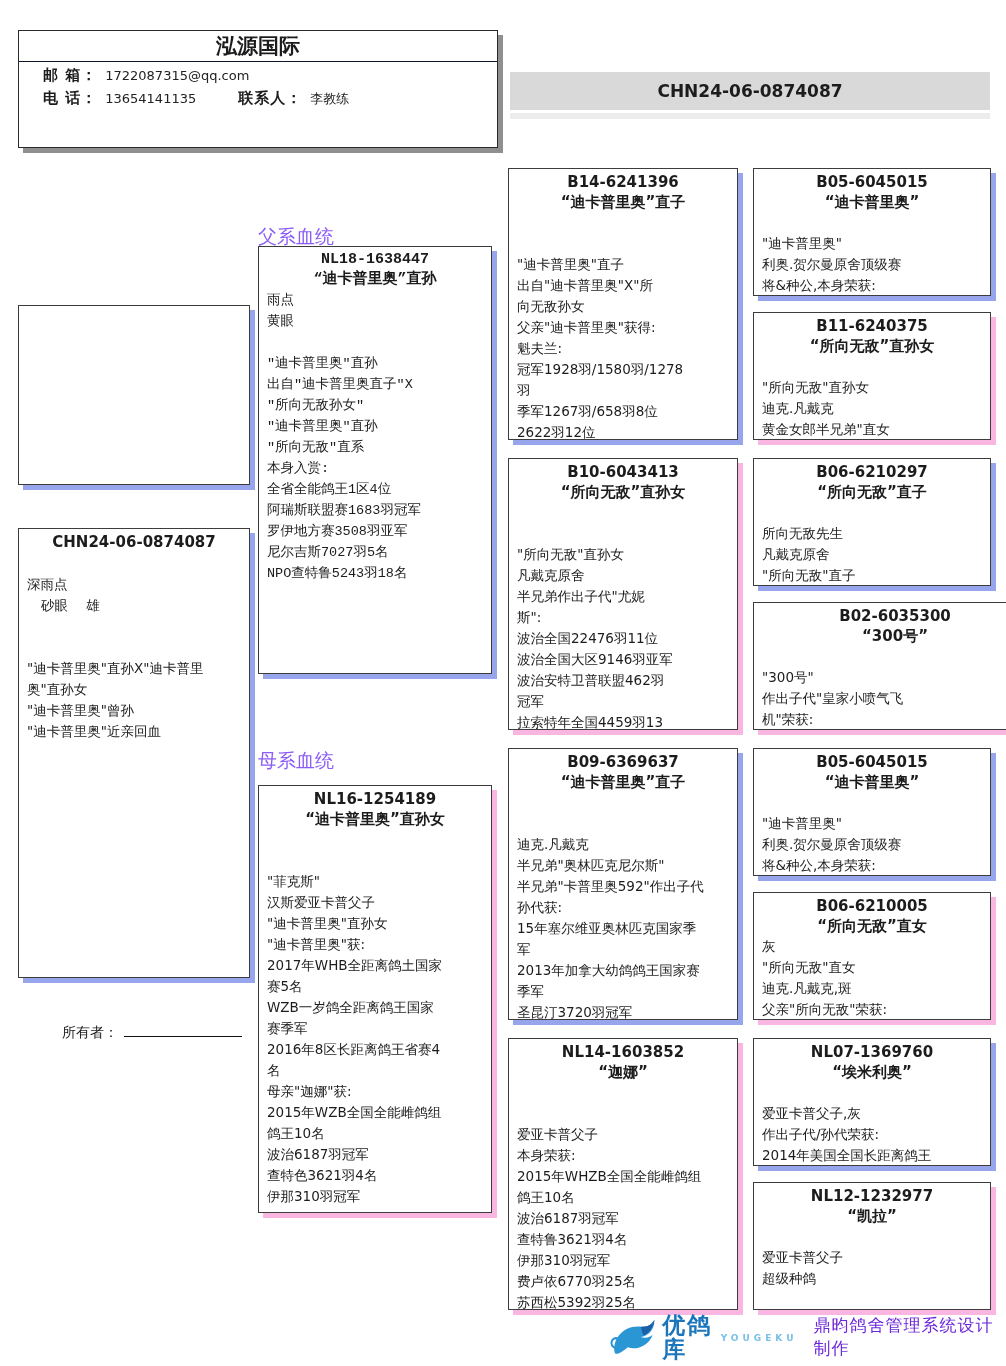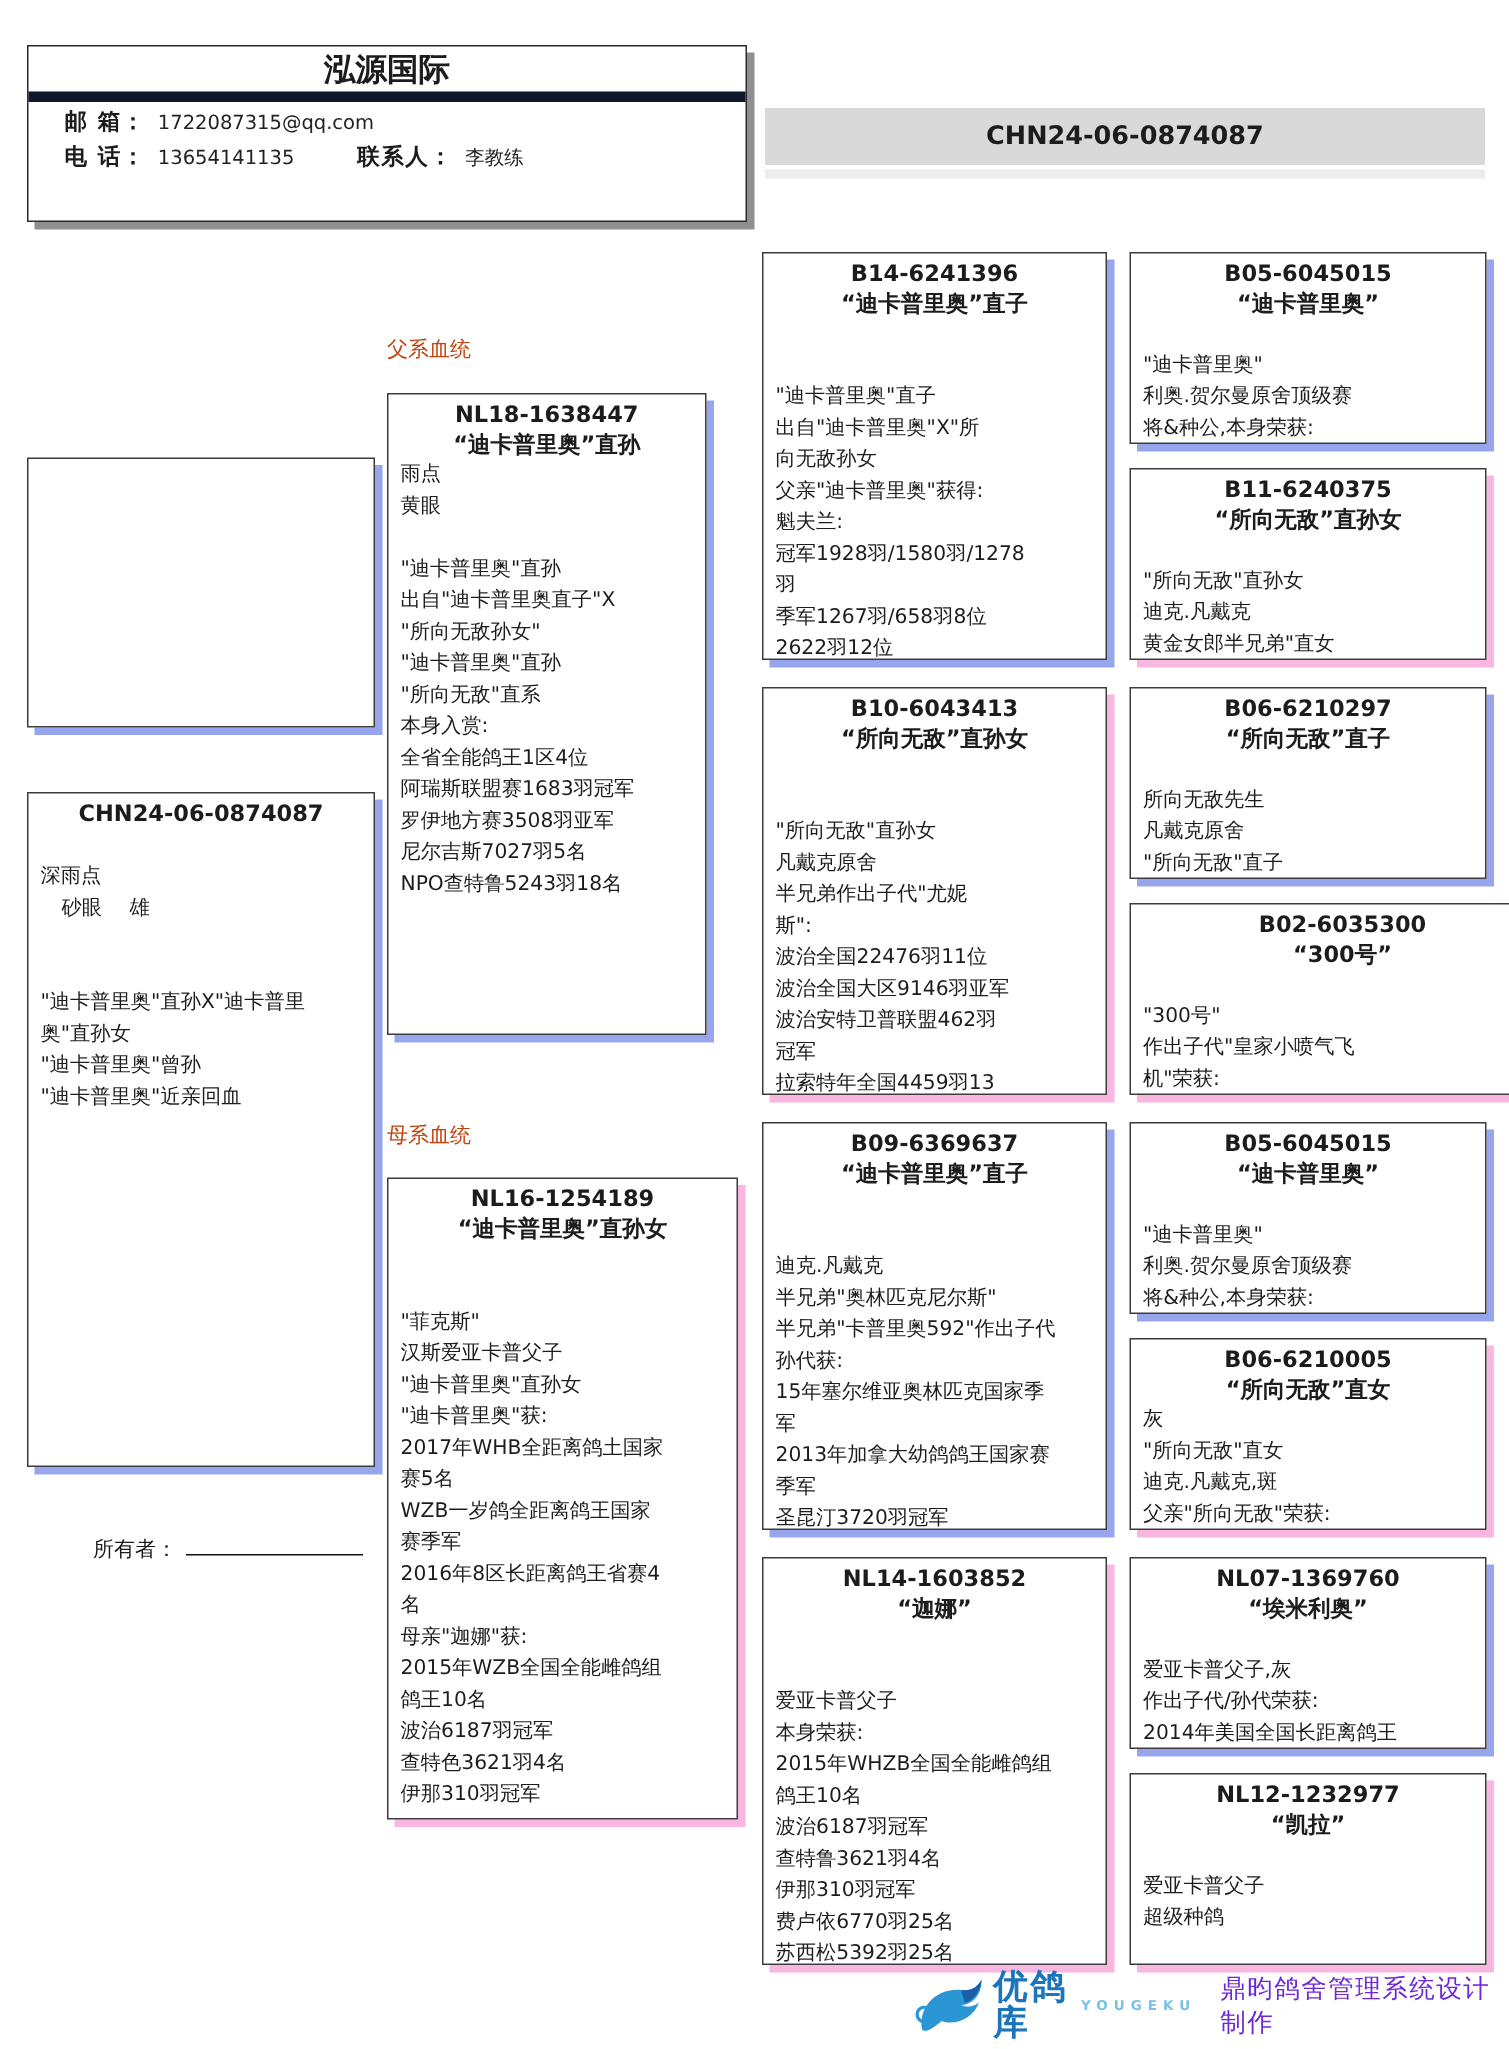--- a/index.html
+++ b/index.html
@@ -15,32 +15,32 @@
   .box-title{text-align:center;font-weight:bold;font-size:15px;line-height:20px;white-space:nowrap;}
   .box-sub{text-align:center;font-weight:bold;font-size:15px;line-height:20px;white-space:nowrap;}
   .meta-row{display:flex;justify-content:space-between;font-size:13.5px;line-height:21px;flex-direction:column;}
   .meta-right span{margin-left:14px;}
   .box-body .line{font-size:13.5px;line-height:21px;height:21px;white-space:nowrap;overflow:hidden;}
 
   
   #header-box{position:absolute;left:18px;top:30px;width:480px;height:118px;background:#fff;
               border:1px solid #2a2a2a;box-sizing:border-box;}
   #company-title{text-align:center;font-weight:bold;font-size:21px;line-height:30px;
-                 border-bottom:7px solid #0f172a;}
+                 border-bottom:1px solid #0f172a;}
   .hdr-row{padding-left:24px;margin-top:4px;display:flex;align-items:baseline;font-size:13px;}
   .hdr-label{font-weight:bold;font-size:15px;letter-spacing:1px;margin-right:8px;white-space:nowrap;}
   .hdr-val{font-size:13px;color:#222;white-space:nowrap;}
   .hdr-pair2{margin-left:42px;display:flex;align-items:baseline;}
 
   
   #title-bar{position:absolute;left:510px;top:72px;width:480px;height:38px;background:#d9d9d9;
              text-align:center;font-weight:bold;font-size:17px;line-height:38px;}
   #title-bar-sub{position:absolute;left:510px;top:113px;width:480px;height:6px;background:#ececec;}
 
-  .branch-label{position:absolute;font-size:14px;color:#c2410c;}
+  .branch-label{position:absolute;font-size:19px;color:#8b5cf6;}
 
   #owner-line{position:absolute;left:62px;top:1022px;font-size:14px;}
   #owner-underline{display:inline-block;width:118px;border-bottom:1px solid #111;height:14px;
                    margin-left:6px;}
 
   
   #footer{position:absolute;left:608px;top:1312px;height:50px;display:flex;align-items:center;}
   #brand-icon{width:54px;height:44px;}
   #brand-text{margin-left:6px;display:flex;flex-direction:row;align-items:center;}
   #brand-name{font-weight:bold;font-size:23px;line-height:24px;color:#1b75bb;letter-spacing:2px;}
@@ -92,21 +92,21 @@
       </div>
   </div>
 
   <div id="owner-line">
     <span>所有者：</span><span id="owner-underline"></span>
   </div>
 
   <div class="branch-label" style="left:258px;top:224px;">父系血统</div>
   <div class="branch-label" style="left:258px;top:748px;">母系血统</div>
 
-  <div class="box shadow-blue" style="left:258px;top:262px;width:213px;height:428px;">
+  <div class="box shadow-blue" style="left:258px;top:246px;width:234px;height:428px;font-family:Liberation Mono, monospace;">
     <div class="box-title">NL18-1638447</div>
     <div class="box-sub">“迪卡普里奥”直孙</div>
     <div class="meta-row">
       <span>雨点</span>
       <span>黄眼</span>
     </div>
     <div class="box-body">
         <div class="line"></div>
         <div class="line">"迪卡普里奥"直孙</div>
         <div class="line">出自"迪卡普里奥直子"X</div>

